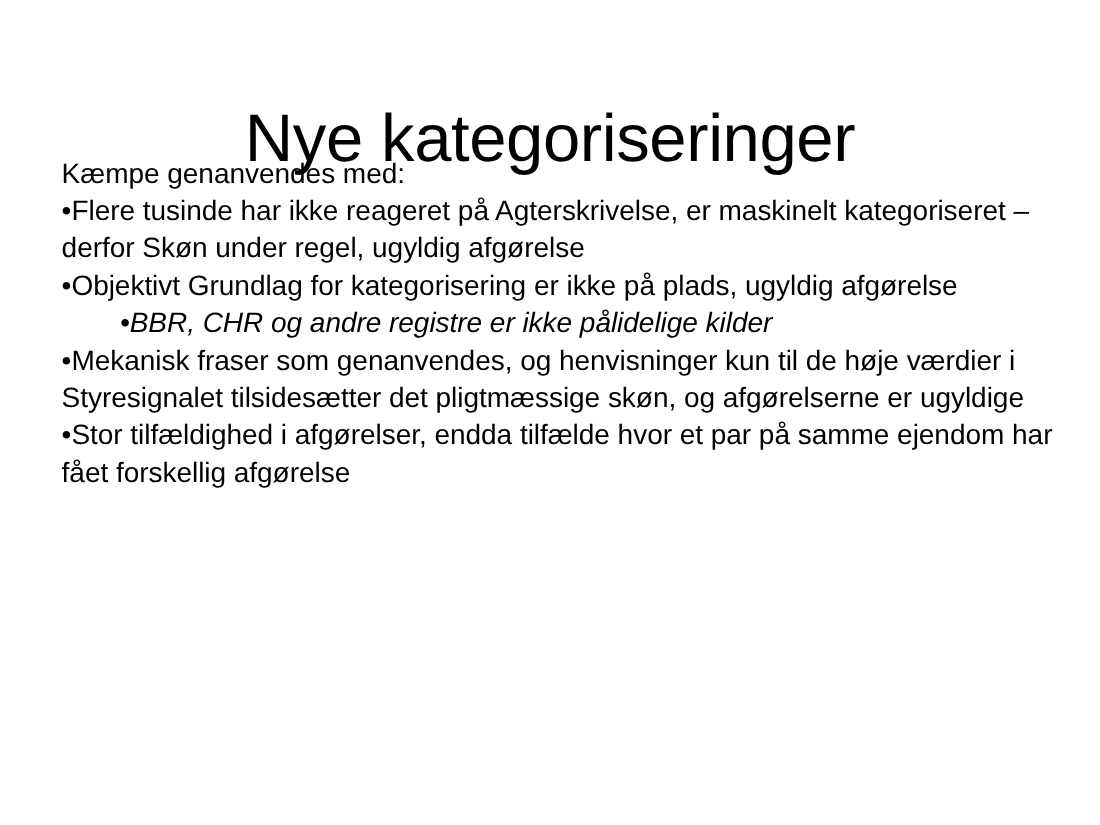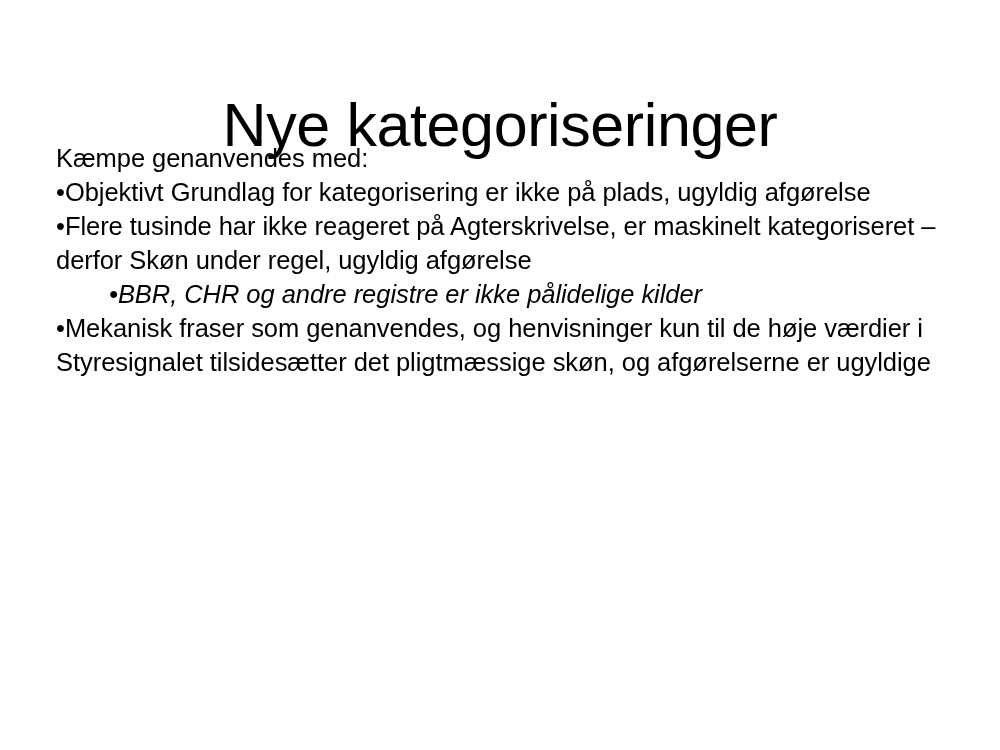--- a/index.html
+++ b/index.html
@@ -85,26 +85,27 @@
 
 <div class="slide" style="background: rgb(255, 255, 255); color: rgb(0, 0, 0);">
 
   <h1 class="slide-title">Nye kategoriseringer</h1>
 
   <div class="slide-body">
 
     <p class="para lead">Kæmpe genanvendes med:</p>
 
 
+    <p class="para bullet"><span class="bullet-mark">•</span><span>Flere tusinde har ikke reageret på Agterskrivelse, er maskinelt kategoriseret – derfor Skøn under regel, ugyldig afgørelse</span></p>
+
     <p class="para bullet"><span class="bullet-mark">•</span><span>Objektivt Grundlag for kategorisering er ikke på plads, ugyldig afgørelse</span></p>
-
-    <p class="para bullet"><span class="bullet-mark">•</span><span>Flere tusinde har ikke reageret på Agterskrivelse, er maskinelt kategoriseret – derfor Skøn under regel, ugyldig afgørelse</span></p>
 
     <p class="para bullet sub"><span class="bullet-mark">•</span><span>BBR, CHR og andre registre er ikke pålidelige kilder</span></p>
 
 
 
     <p class="para bullet"><span class="bullet-mark">•</span><span>Mekanisk fraser som genanvendes, og henvisninger kun til de høje værdier i Styresignalet tilsidesætter det pligtmæssige skøn, og afgørelserne er ugyldige</span></p>
 
+    <p class="para bullet"><span class="bullet-mark">•</span><span>Stor tilfældighed i afgørelser, endda tilfælde hvor et par på samme ejendom har fået forskellig afgørelse</span></p>
 
 
   </div>
 </div>
 
 </body></html>

